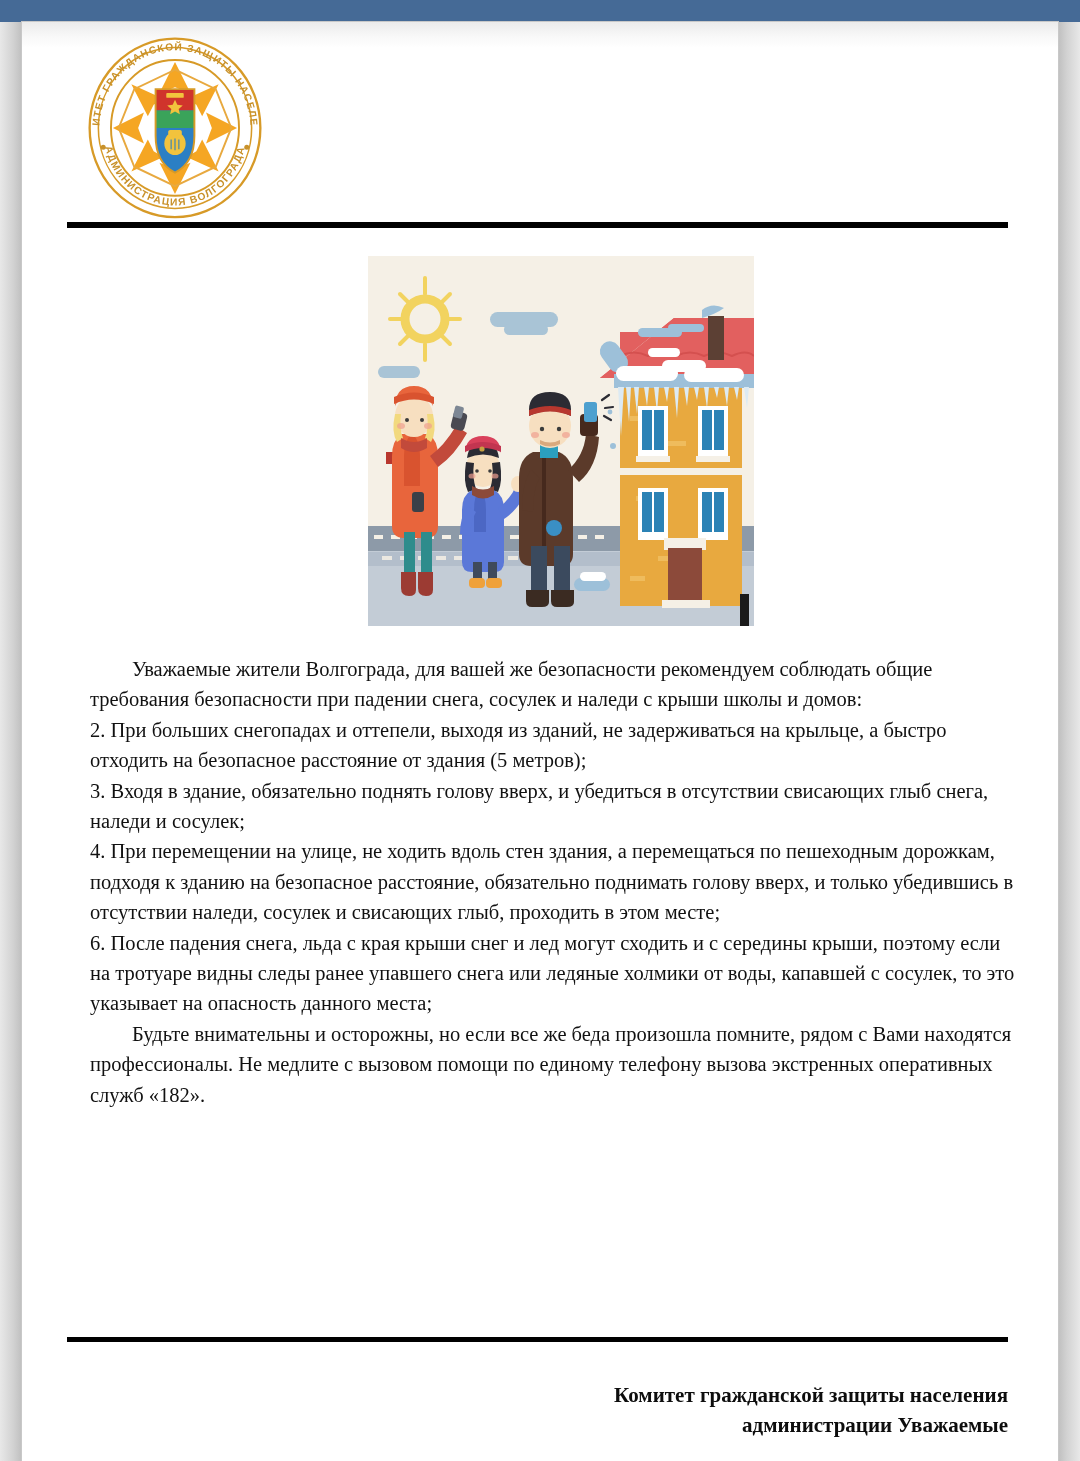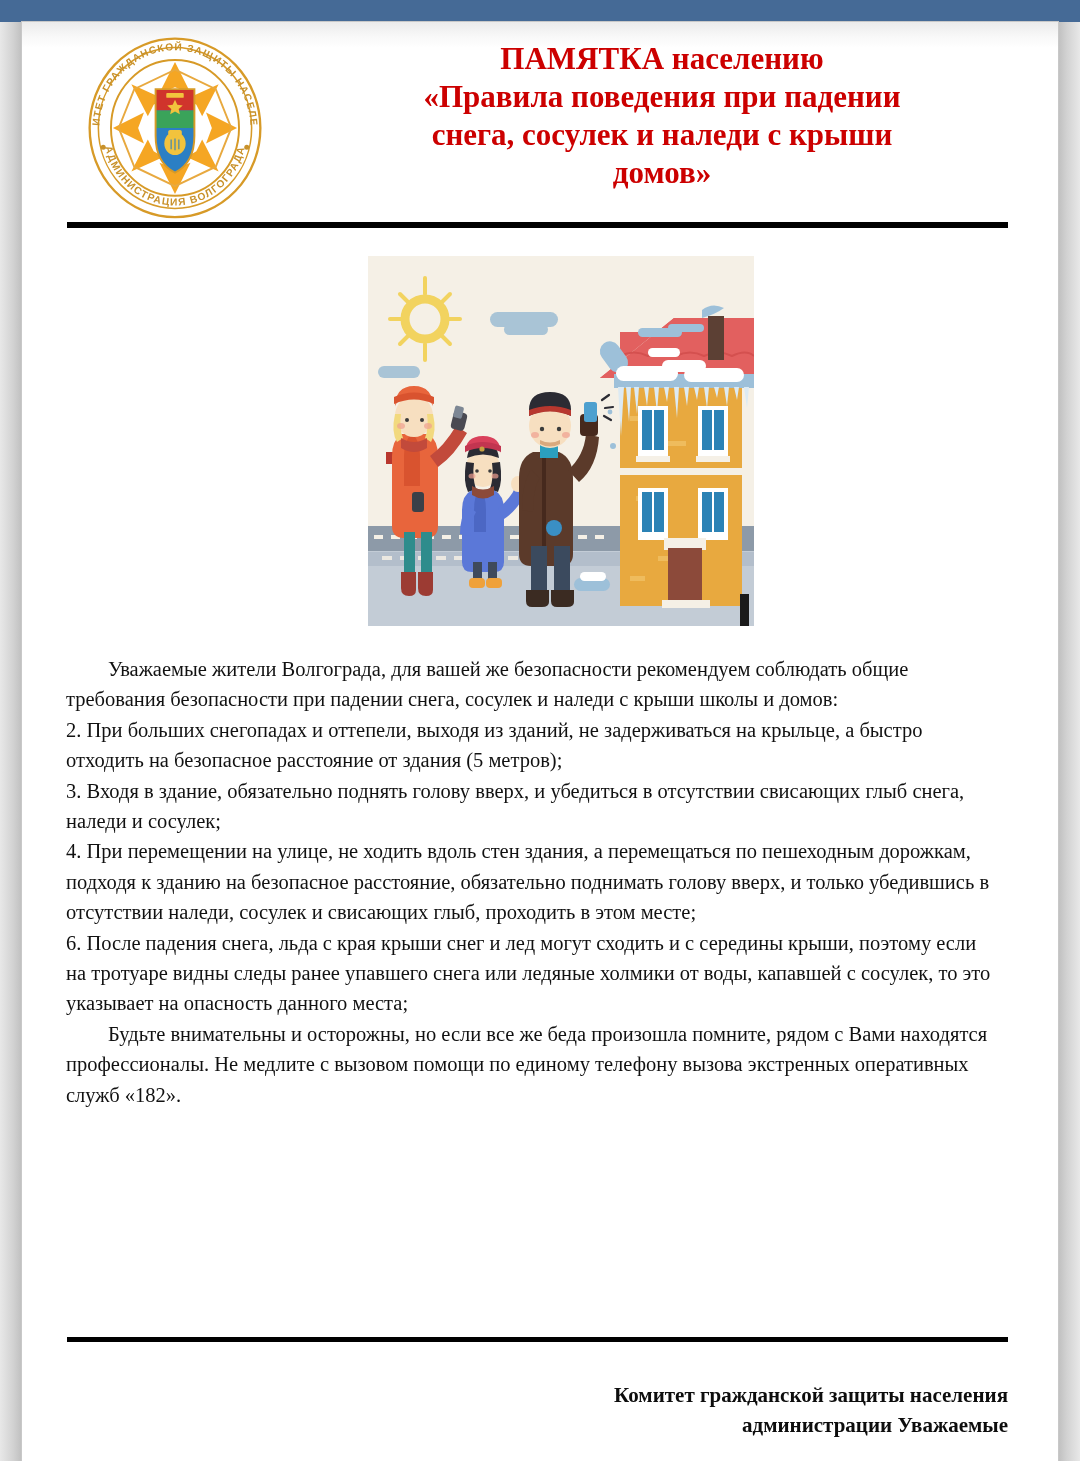--- a/index.html
+++ b/index.html
@@ -110,21 +110,21 @@
     left: 346px;
     top: 234px;
     width: 386px;
     height: 370px;
   }
   .illus { display:block; width:386px; height:370px; }
 
   
   .body-text {
     position: absolute;
-    left: 44px;
+    left: 68px;
     top: 632px;
     width: 930px;
     font-family: "Liberation Serif", "DejaVu Serif", serif;
     font-size: 20.5px;
     line-height: 30.4px;
     color: #111111;
     text-align: left;
   }
   .body-text p {
     margin: 0;
@@ -205,26 +205,20 @@
             <g stroke="#2b7fc4" stroke-width="1.1">
               <line x1="96" y1="114" x2="96" y2="124"></line>
               <line x1="100" y1="113" x2="100" y2="125"></line>
               <line x1="104" y1="114" x2="104" y2="124"></line>
             </g>
             <path d="M80,62 h40 v48 q0,28 -20,38 q-20,-10 -20,-38 z" fill="none" stroke="#d79a27" stroke-width="2"></path>
           </g>
         </svg>
       </div>
 
-      <div class="title-block">
-        <div class="title-line">ПАМЯТКА населению</div>
-        <div class="title-line">«Правила поведения при падении</div>
-        <div class="title-line">снега, сосулек и наледи с крыши</div>
-        <div class="title-line">домов»</div>
-      </div>
     </div>
 
     <div class="rule rule-top"></div>
 
     <div class="illus-wrap">
       <svg class="illus" viewBox="0 0 386 370">
 
         <rect x="0" y="0" width="386" height="370" fill="#f5f0e6"></rect>
 
         <g stroke="#f2d35f" stroke-width="4" stroke-linecap="round">

